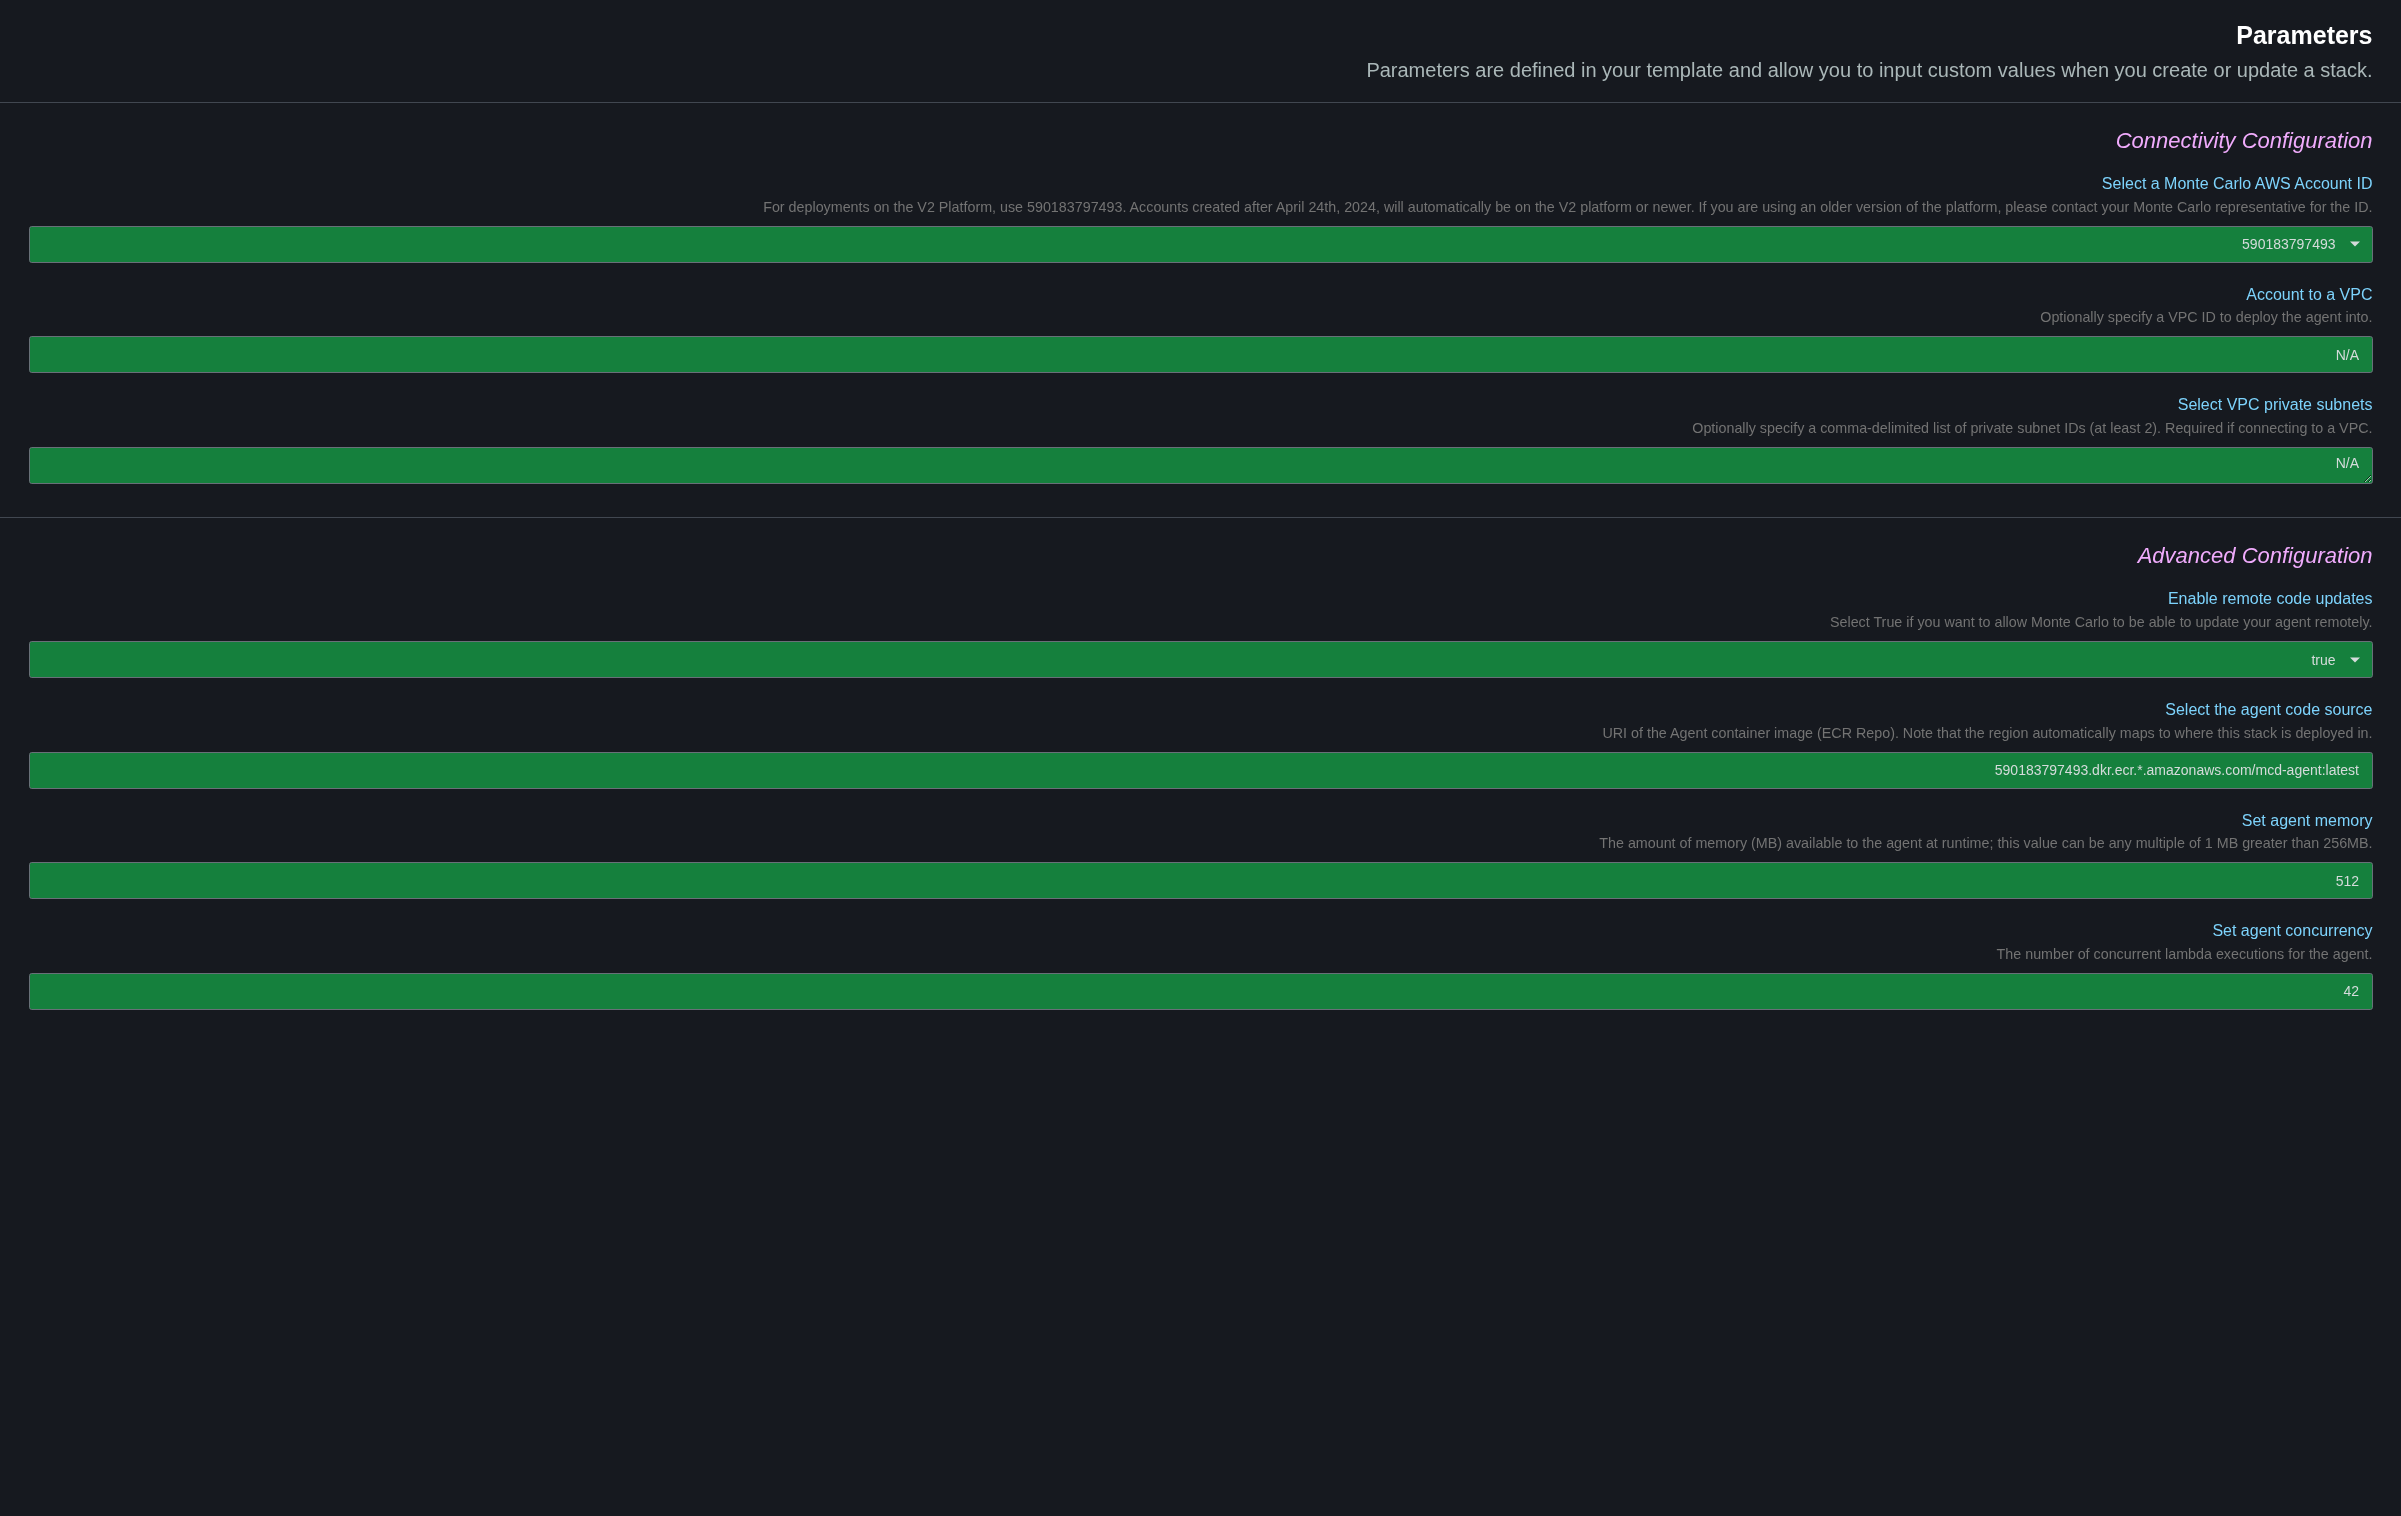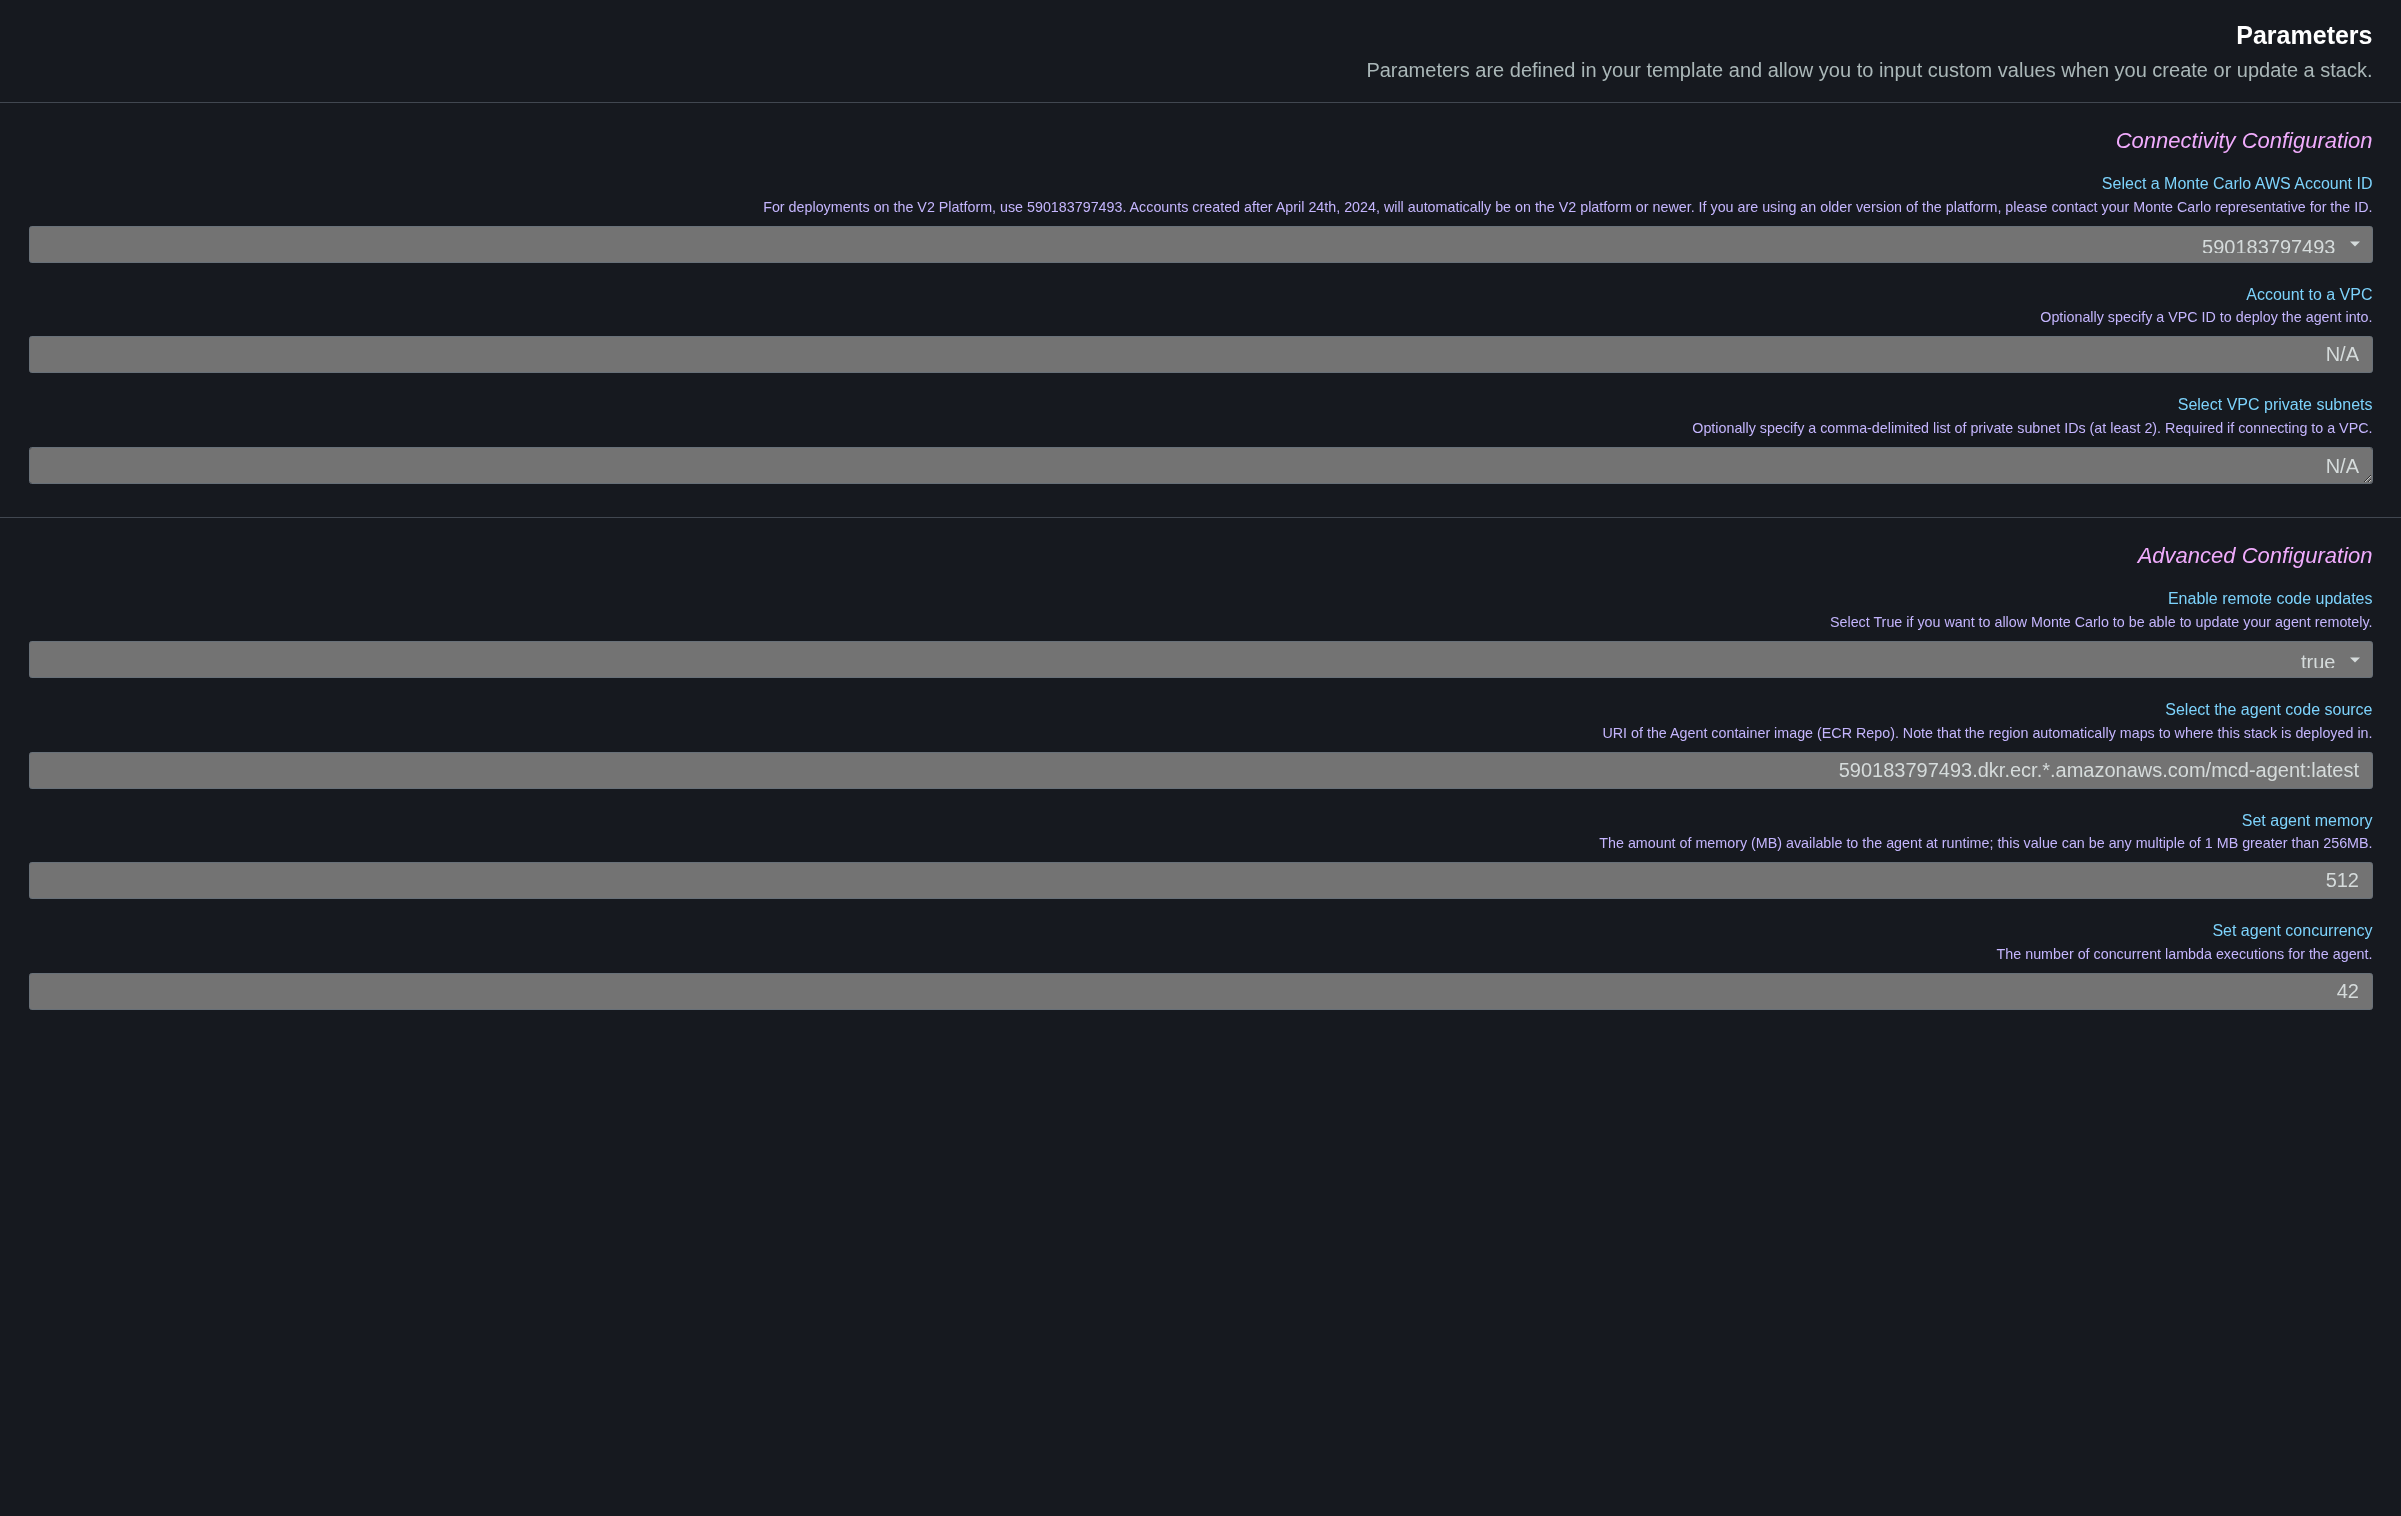--- a/index.html
+++ b/index.html
@@ -50,35 +50,35 @@
   }
   .field-label {
     font-size: 16px;
     font-weight: 400;
     color: #7dd3fc;
     margin-bottom: 3.6px;
     display: block;
   }
   .field-desc {
     font-size: 14.3px;
-    color: #c4b5fd;
+    color: #737373;
     line-height: 1.4;
     margin-bottom: 9px;
   }
   .input-wrapper {
     position: relative;
     width: 100%;
   }
   .text-input, .select-input, .textarea-input {
     width: 100%;
-    background-color: #737373;
+    background-color: #15803d;
     border: 0.9px solid #687078;
     border-radius: 2.7px;
     padding: 9px 12.5px;
-    font-size: 20px;
+    font-size: 14px;
     color: #d5dbdb;
     font-family: inherit;
     height: 37px;
   }
   .textarea-input {
     resize: vertical;
     min-height: 37px;
     height: 37px;
     padding-top: 7.1px;
   }

